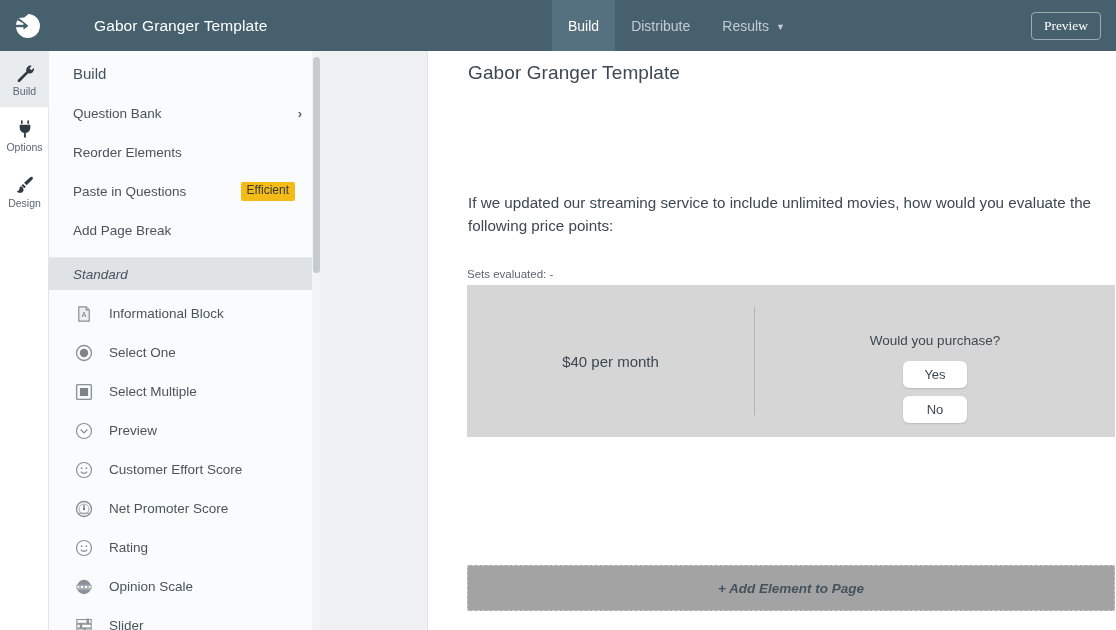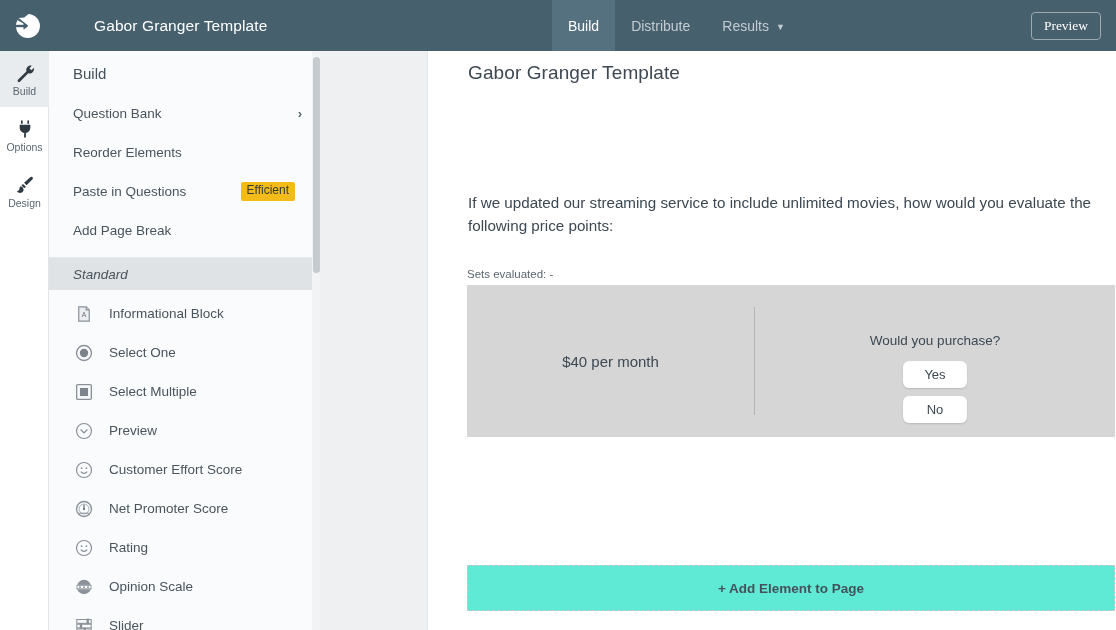--- a/index.html
+++ b/index.html
@@ -233,25 +233,26 @@
     font-family: "Liberation Sans", sans-serif;
     cursor: pointer;
     margin-bottom: 8px;
     box-shadow: 0 1px 2px rgba(0,0,0,.14);
     display: flex; align-items: center; justify-content: center;
   }
   .add-element {
     position: absolute; left: 39px; top: 514px;
     width: 648px; height: 46px;
     border: 1px dashed #c4c9cd;
-    background: #5eead4;
+    background: #a3a3a3;
     display: flex; align-items: center; justify-content: center;
     font-size: 13.5px; font-weight: bold;
     color: #45525c;
     cursor: pointer;
+    font-style: italic;
   }
 </style>
 </head>
 <body>
 
 <div class="app">
 
   <div class="topbar">
     <div class="logo-wrap">
       <svg class="logo-svg" width="32" height="32" viewBox="0 0 32 32">

